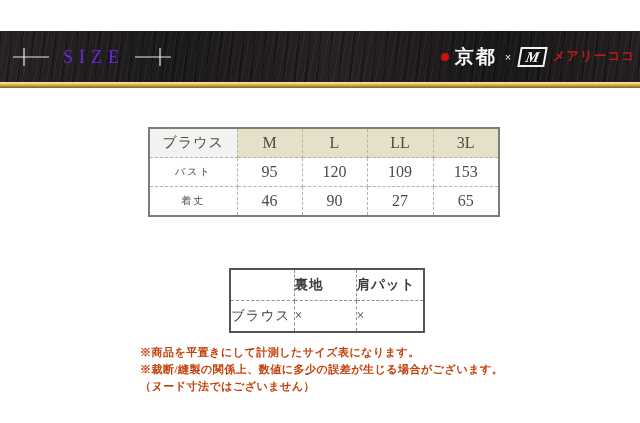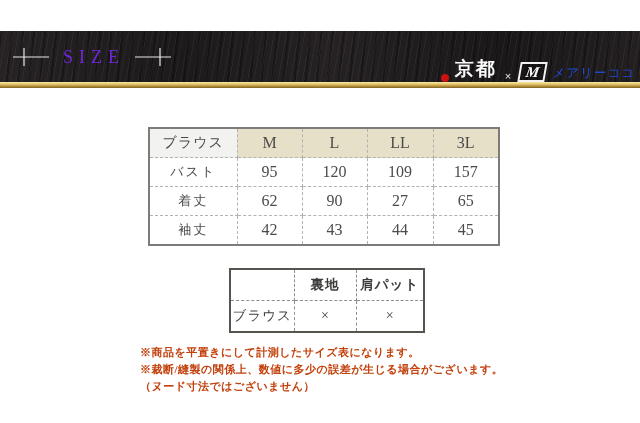--- a/index.html
+++ b/index.html
@@ -29,56 +29,56 @@
   }
   .size-title .word{
     color:#6d28d9;font-size:18px;letter-spacing:6px;font-weight:400;
     font-family:"Liberation Serif","DejaVu Serif",serif;line-height:1;
     padding-left:4px;
   }
   .deco{display:block;}
 
   .brand{
     position:absolute;right:5px;top:31px;height:51px;
-    display:flex;align-items:flex-end;gap:6px;
+    display:flex;align-items:center;gap:6px;
   }
   .brand .dot{width:8px;height:8px;border-radius:50%;background:#cc1111;}
   .brand .region{color:#fafafa;font-size:19px;font-weight:bold;letter-spacing:2px;
     font-family:"Liberation Serif","DejaVu Serif",serif;}
   .brand .sep{color:#e9e9e9;font-size:11px;margin:0 2px;font-family:"Liberation Sans",sans-serif;}
   .brand .mbox{
     display:inline-block;border:2px solid #f3f3f3;padding:0 5px;line-height:16px;
     transform:skewX(-10deg);color:#fafafa;font-style:italic;font-weight:bold;
     font-size:15px;font-family:"Liberation Serif","DejaVu Serif",serif;background:rgba(0,0,0,0.25);
   }
-  .brand .bname{color:#1d4ed8;font-size:12.5px;font-weight:normal;letter-spacing:1px;
+  .brand .bname{color:#b91c1c;font-size:12.5px;font-weight:bold;letter-spacing:1px;
     font-family:"Liberation Sans","DejaVu Sans",sans-serif;}
 
   
   table{border-collapse:collapse;table-layout:fixed;}
   .size-table{
     position:absolute;left:148px;top:127px;width:350px;
     border:2px solid #7d7c78;
   }
   .size-table th,.size-table td{
     border:1px dashed #b3b2ae;height:28px;text-align:center;vertical-align:middle;
     font-weight:400;color:#4b4b49;padding:0;
   }
   .size-table thead th{background:#e7e0c9;font-size:16px;}
   .size-table thead th.corner{background:#f2f2f0;font-size:14px;letter-spacing:1px;}
-  .size-table tbody th{background:#ffffff;font-size:13px;letter-spacing:2px;margin-top:44px;}
+  .size-table tbody th{background:#ffffff;font-size:10px;letter-spacing:2px;margin-top:44px;}
   .size-table tbody td{background:#ffffff;font-size:16px;margin-top:42px;}
 
   
   .spec-table{
     position:absolute;left:229px;top:268px;width:194px;
     border:2px solid #55544f;
   }
   .spec-table th,.spec-table td{
-    border:1px dashed #8f8e8a;height:30px;text-align:center;vertical-align:middle;
+    border:1px dashed #8f8e8a;height:30px;text-align:left;vertical-align:middle;
     padding:0;color:#3c3c3a;background:#ffffff;
   }
   .spec-table thead th{font-size:13.5px;font-weight:bold;letter-spacing:1px;}
   .spec-table tbody th{font-size:13.5px;font-weight:400;letter-spacing:1px;}
   .spec-table tbody td{font-size:14px;}
 
   
   .notes{position:absolute;left:140px;top:344px;}
   .notes p{margin:0;font-size:11px;line-height:17px;font-weight:bold;color:#c2410c;
     font-family:"Liberation Serif","DejaVu Serif",serif;letter-spacing:0.5px;}
@@ -127,35 +127,28 @@
         <th>LL</th>
         <th>3L</th>
       </tr>
     </thead>
     <tbody>
       <tr>
         <th>バスト</th>
         <td>95</td>
         <td>120</td>
         <td>109</td>
-        <td>157</td>
+        <td>153</td>
       </tr>
       <tr>
         <th>着丈</th>
-        <td>62</td>
+        <td>46</td>
         <td>90</td>
         <td>27</td>
         <td>65</td>
-      </tr>
-      <tr>
-        <th>袖丈</th>
-        <td>42</td>
-        <td>43</td>
-        <td>44</td>
-        <td>45</td>
       </tr>
     </tbody>
   </table>
 
   <table class="spec-table">
     <colgroup>
       <col style="width:64px">
         <col style="width:62px">
         <col style="width:68px">
     </colgroup>

